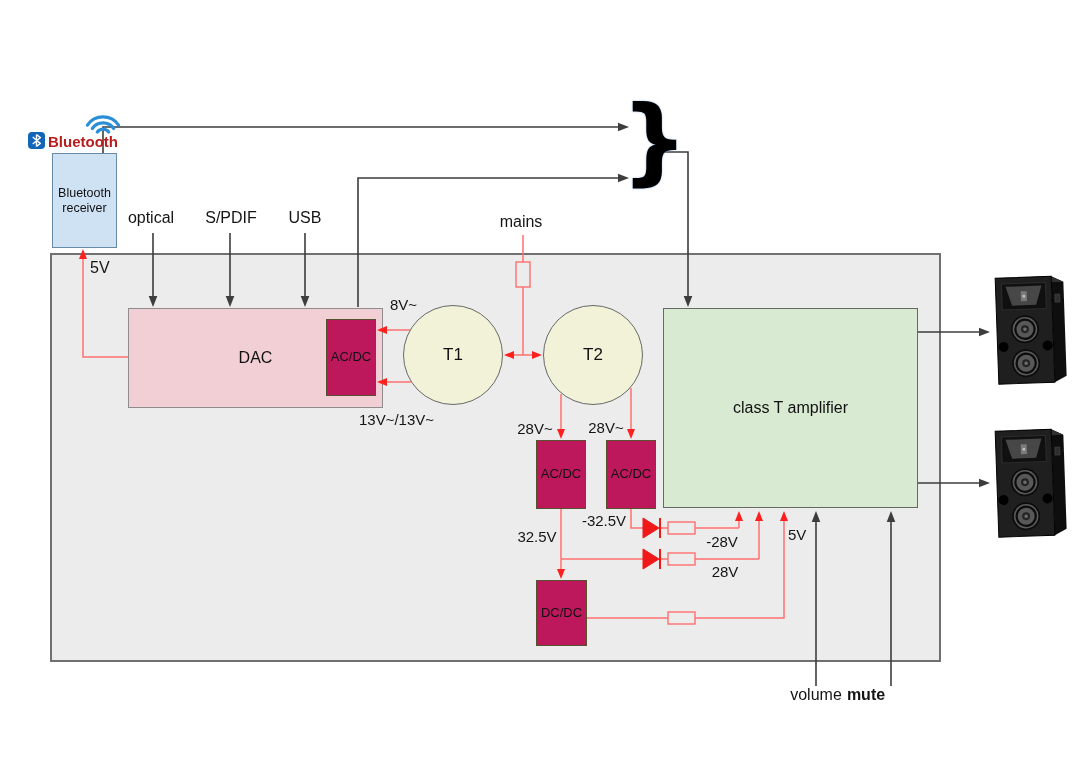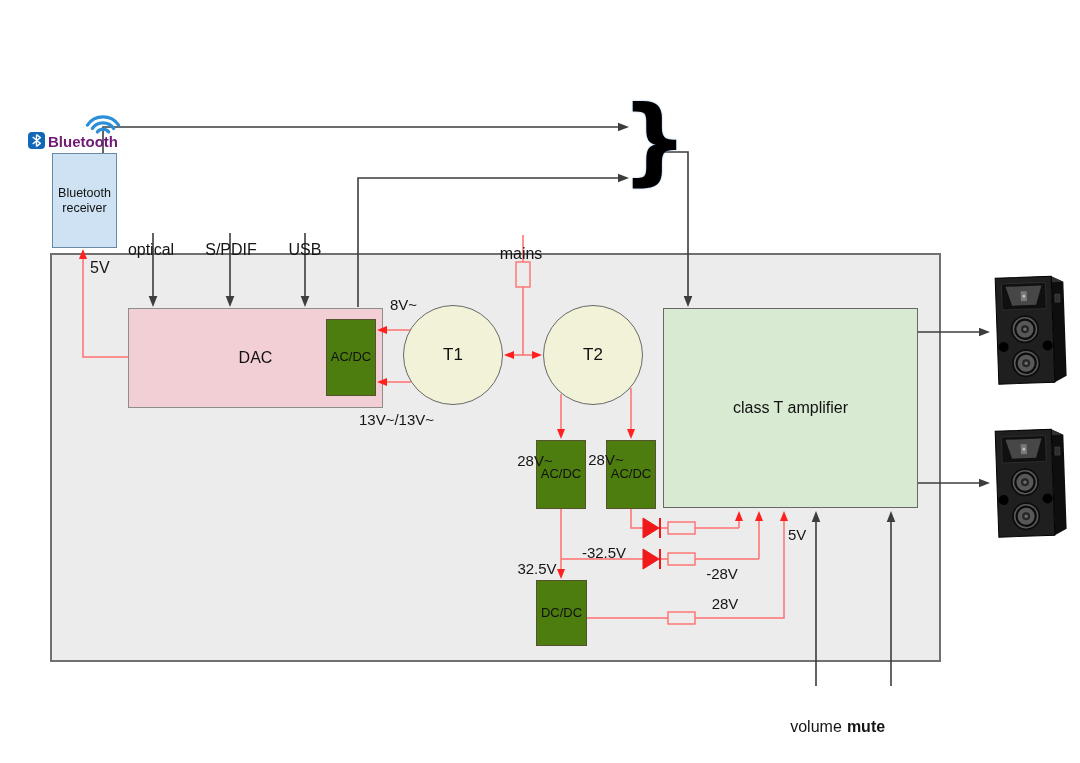--- a/index.html
+++ b/index.html
@@ -4,35 +4,35 @@
 <style>
   html,body{margin:0;padding:0;background:#fff;}
   #stage{position:relative;width:1080px;height:763px;background:#ffffff;overflow:hidden;
          font-family:"Liberation Sans",sans-serif;color:#111;}
   .box{position:absolute;box-sizing:border-box;display:flex;align-items:center;justify-content:center;
        text-align:center;line-height:1.15;}
   #enclosure{left:50px;top:253px;width:891px;height:409px;background:#ececec;border:2px solid #707070;}
   #receiver{left:52px;top:153px;width:65px;height:95px;background:#cfe2f3;border:1.5px solid #678aa6;
             font-size:12.5px;padding:14px;}
   #dac{left:128px;top:308px;width:255px;height:100px;background:#f2cfd4;border:1.5px solid #8d8d8d;font-size:16px;}
-  .orange{background:#4d7c0f;border:1.5px solid #56512f;font-size:13px;}
+  .orange{background:#be185d;border:1.5px solid #56512f;font-size:13px;}
   #dac-acdc{left:326px;top:319px;width:50px;height:77px;}
   #acdc-pos{left:536px;top:440px;width:50px;height:69px;}
   #acdc-neg{left:606px;top:440px;width:50px;height:69px;}
   #dcdc{left:536px;top:580px;width:51px;height:66px;}
   .transformer{width:100px;height:100px;border-radius:50%;background:#f2f2d8;border:1.5px solid #686868;font-size:17px;}
   #t1{left:403px;top:305px;} #t2{left:543px;top:305px;}
   #amp{left:663px;top:308px;width:255px;height:200px;background:#d9ead3;border:1.5px solid #686868;font-size:16px;}
   svg.layer{position:absolute;left:0;top:0;pointer-events:none;}
   .label{position:absolute;font-size:16px;white-space:nowrap;color:#151515;}
-  .label.c{transform:translateX(-50%);margin-top:32px;}
+  .label.c{transform:translateX(-50%);}
   .v{font-size:15px;}
   #brace{position:absolute;left:621px;top:97px;font-family:"DejaVu Sans",sans-serif;font-size:94px;
          font-weight:bold;line-height:88px;color:#000;text-shadow:0 0 2px #8ab6e8;}
-  #bt-logo-text{position:absolute;left:48px;top:133px;font-size:15px;font-weight:bold;color:#701a75;}
+  #bt-logo-text{position:absolute;left:48px;top:133px;font-size:15px;font-weight:bold;color:#b91c1c;}
   .speaker{position:absolute;width:80px;height:118px;}
   #speaker-top{left:991px;top:271px;} #speaker-bottom{left:991px;top:424px;}
 </style>
 </head>
 <body>
 
 <div id="stage">
 
   <div class="box" id="enclosure"></div>
 

